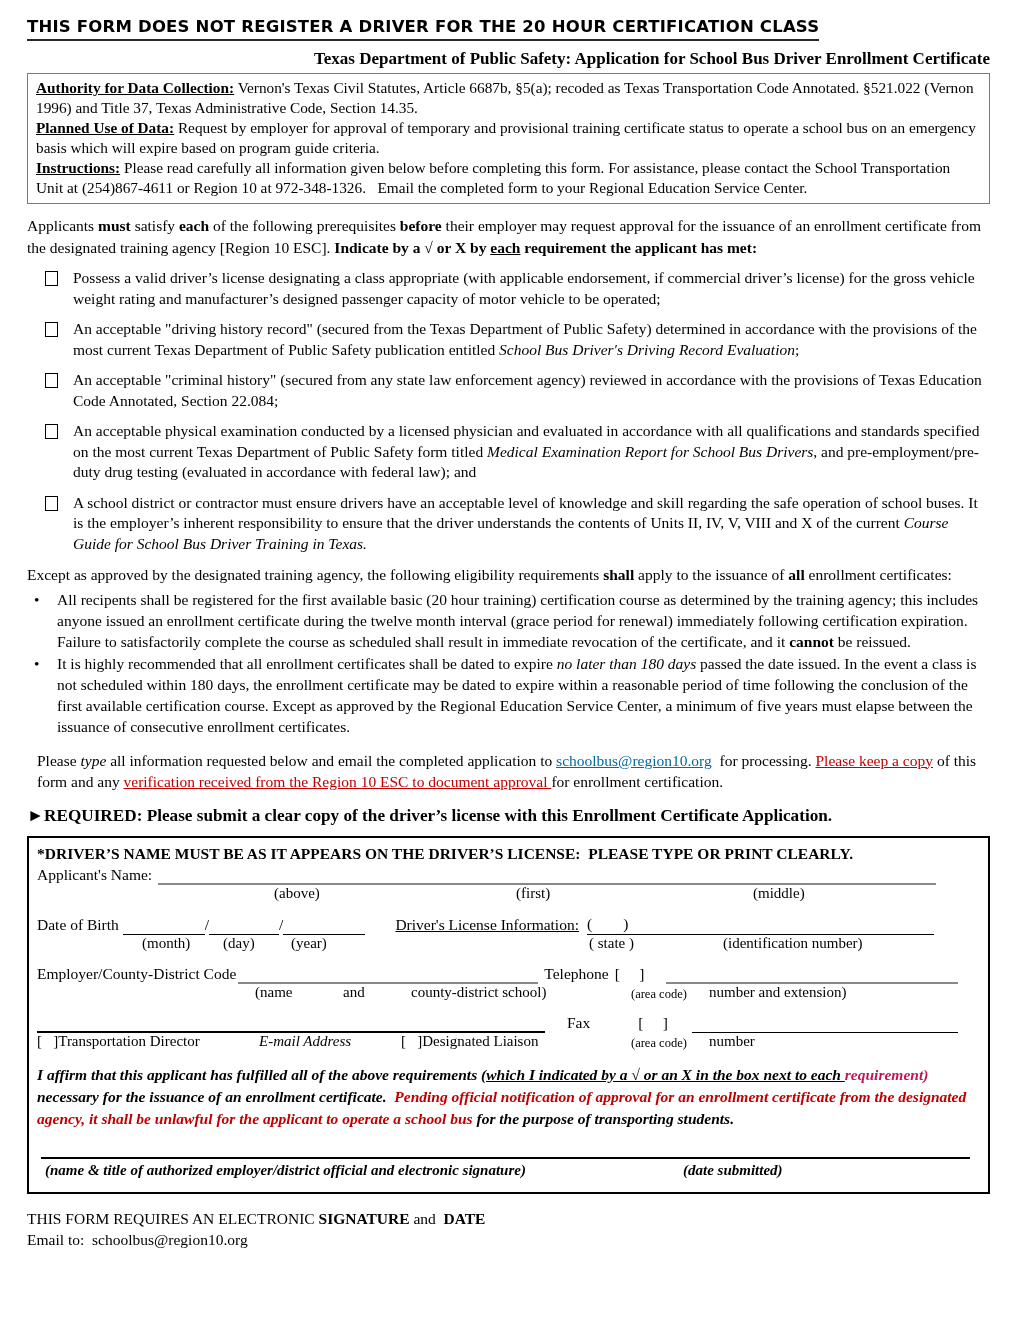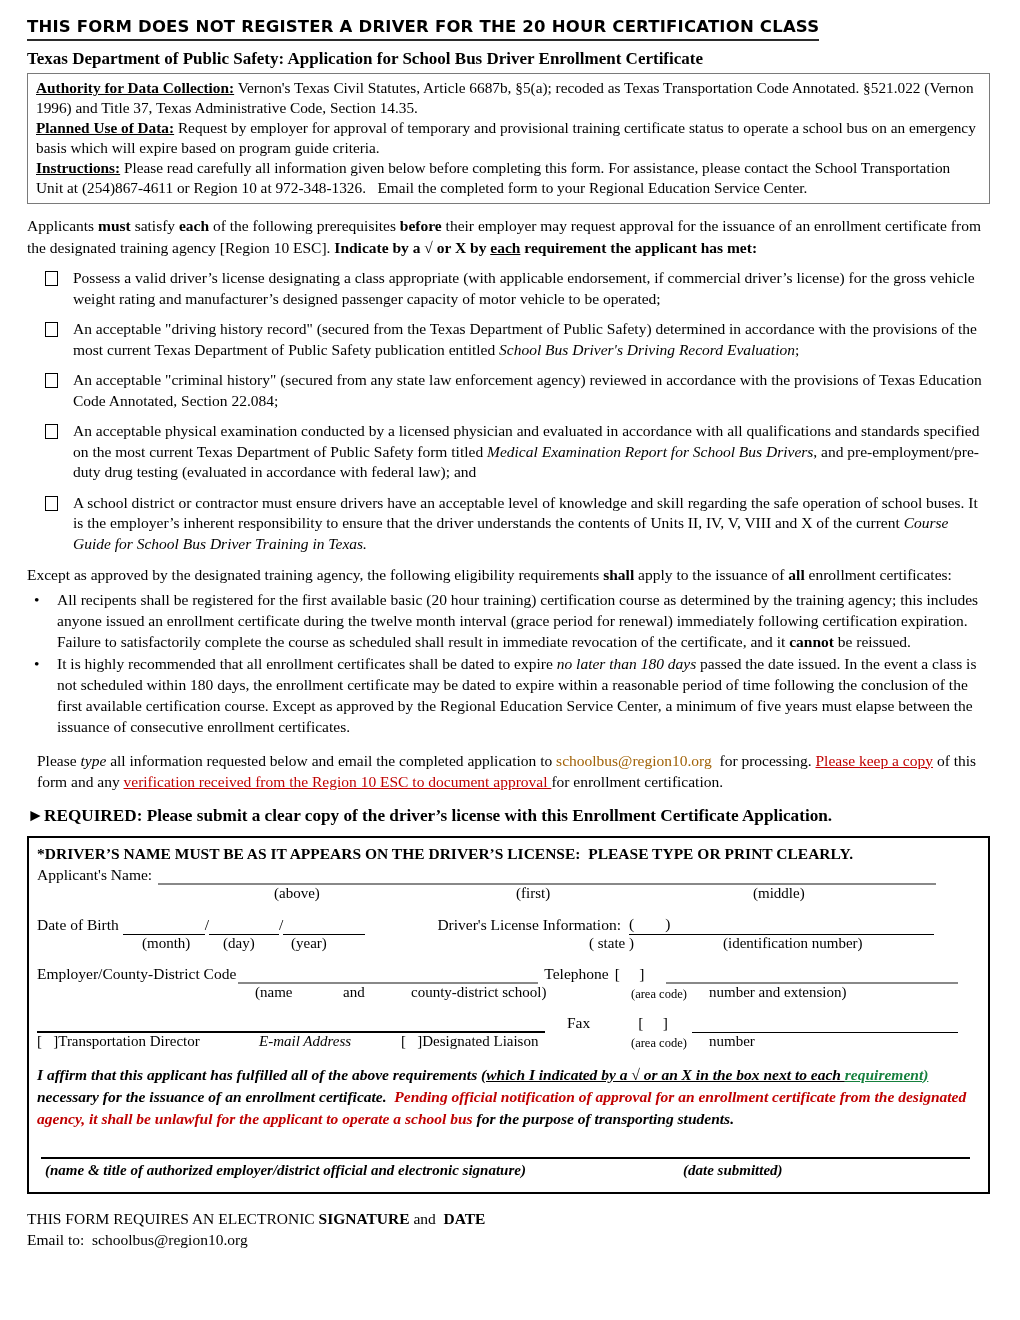--- a/index.html
+++ b/index.html
@@ -8,52 +8,52 @@
     background:#ffffff;color:#000;
     font-family:"Liberation Serif",serif;font-size:15.5px;
     padding:16px 30px 0 27px;position:relative;overflow:hidden;
   }
   [data-bind]{white-space:pre-wrap;}
   .warning{
     font-family:"DejaVu Sans",sans-serif;font-weight:700;font-size:16.5px;
     letter-spacing:.2px;display:inline-block;border-bottom:2.5px solid #2b2b2b;
     padding-bottom:1px;line-height:22px;
   }
-  .title{text-align:left;font-weight:700;font-size:17px;margin-top:7px;line-height:21px;}
+  .title{text-align:right;font-weight:700;font-size:17px;margin-top:7px;line-height:21px;}
   .authbox{border:1.5px solid #7a7a7a;margin-top:4px;padding:4px 10px 5px 8px;line-height:20px;font-size:15.3px;}
   .lbl{font-weight:700;text-decoration:underline;}
   .para{margin:11px 0 0;line-height:21.5px;}
   .b{font-weight:700;}
   .bu{font-weight:700;text-decoration:underline;}
   .i{font-style:italic;}
   .checklist{margin:10px 0 0 18px;}
   .citem{display:flex;gap:15px;margin-bottom:10px;line-height:20.5px;}
   .cbx{flex:0 0 auto;width:11px;height:13px;border:1.6px solid #000;margin-top:3px;background:#fff;}
   .ctext{flex:1;}
   .bullets{margin:3px 0 0 7px;}
   .bitem{display:flex;gap:13px;line-height:21px;margin-top:1px;}
   .bdot{flex:0 0 auto;width:10px;}
   .btext{flex:1;}
   .emailpara{margin:13px 0 0 10px;line-height:21px;}
-  .link{color:#a16207;}
+  .link{color:#0369a1;text-decoration:underline;}
   .redu{color:#C00000;text-decoration:underline;}
   .red{color:#C00000;}
   .required{margin-top:13px;font-weight:700;font-size:17.2px;line-height:22px;}
   .formbox{border:2px solid #000;margin-top:9px;padding:5px 12px 8px 8px;}
   .fbheader{font-weight:700;line-height:21px;}
   .row{display:flex;align-items:flex-end;line-height:20px;}
   .grow{flex:1;}
   .uline{border-bottom:2.5px solid #888;}
   .ulinek{border-bottom:1.5px solid #000;}
   .rel{position:relative;height:19px;font-size:15px;}
   .abs{position:absolute;top:0;}
   .small{font-size:12.5px;} .mt10{margin-top:10px;}
   .affirm{font-weight:700;font-style:italic;line-height:22px;margin-top:12px;}
   .affu{text-decoration:underline;}
-  .affur{text-decoration:underline;color:#15803d;}
+  .affur{color:#be185d;}
   .sigline{border-bottom:2.5px solid #000;height:1px;margin:26px 6px 0 4px;}
   .sigcaps{position:relative;height:22px;font-weight:700;font-style:italic;font-size:15px;margin-top:3px;}
   .footer{display:flex;justify-content:space-between;margin-top:14px;line-height:21px;flex-direction:column;}
 </style>
 </head>
 <body>
 
 <div class="page">
 
   <div><span class="warning" data-bind="warning">THIS FORM DOES NOT REGISTER A DRIVER FOR THE 20 HOUR CERTIFICATION CLASS</span></div>
@@ -117,21 +117,21 @@
       <span class="abs" style="left:716px;" data-bind="form.middle_label">(middle)</span>
     </div>
 
     <div class="row mt10">
       <span data-bind="form.dob_label">Date of Birth</span>
       <div class="ulinek" style="width:82px;margin-left:4px;height:18px;"></div>
       <span data-bind="form.slash">/</span>
       <div class="ulinek" style="width:70px;height:18px;"></div>
       <span data-bind="form.slash">/</span>
       <div class="ulinek" style="width:82px;height:18px;"></div>
-      <span style="margin-left:72px;" data-bind="form.dl_label">Driver's License Information:</span>
+      <span style="margin-left:30px;text-decoration:underline;" data-bind="form.dl_label">Driver's License Information:</span>
       <div class="grow ulinek" style="margin-left:8px;margin-right:42px;height:20px;"><span data-bind="form.dl_paren">(        )</span></div>
     </div>
     <div class="rel">
       <span class="abs" style="left:105px;" data-bind="form.month_label">(month)</span>
       <span class="abs" style="left:186px;" data-bind="form.day_label">(day)</span>
       <span class="abs" style="left:254px;" data-bind="form.year_label">(year)</span>
       <span class="abs" style="left:552px;" data-bind="form.state_label">( state )</span>
       <span class="abs" style="left:686px;" data-bind="form.idnum_label">(identification number)</span>
     </div>
 

